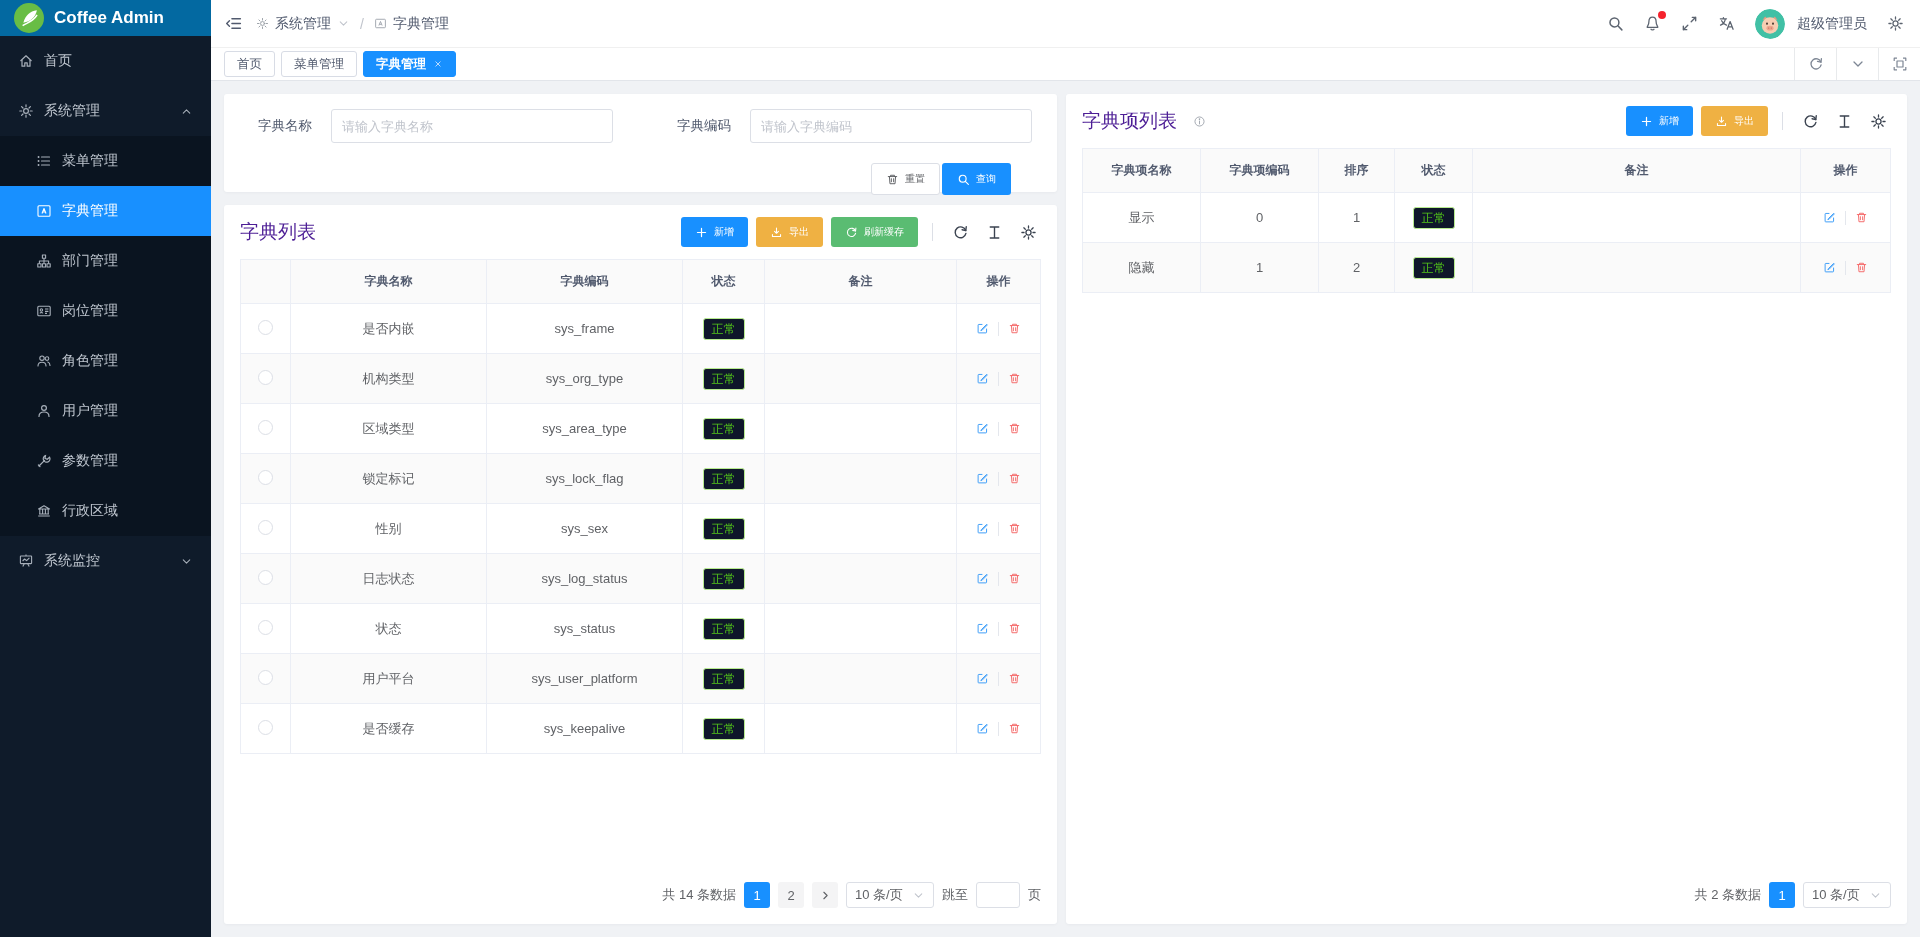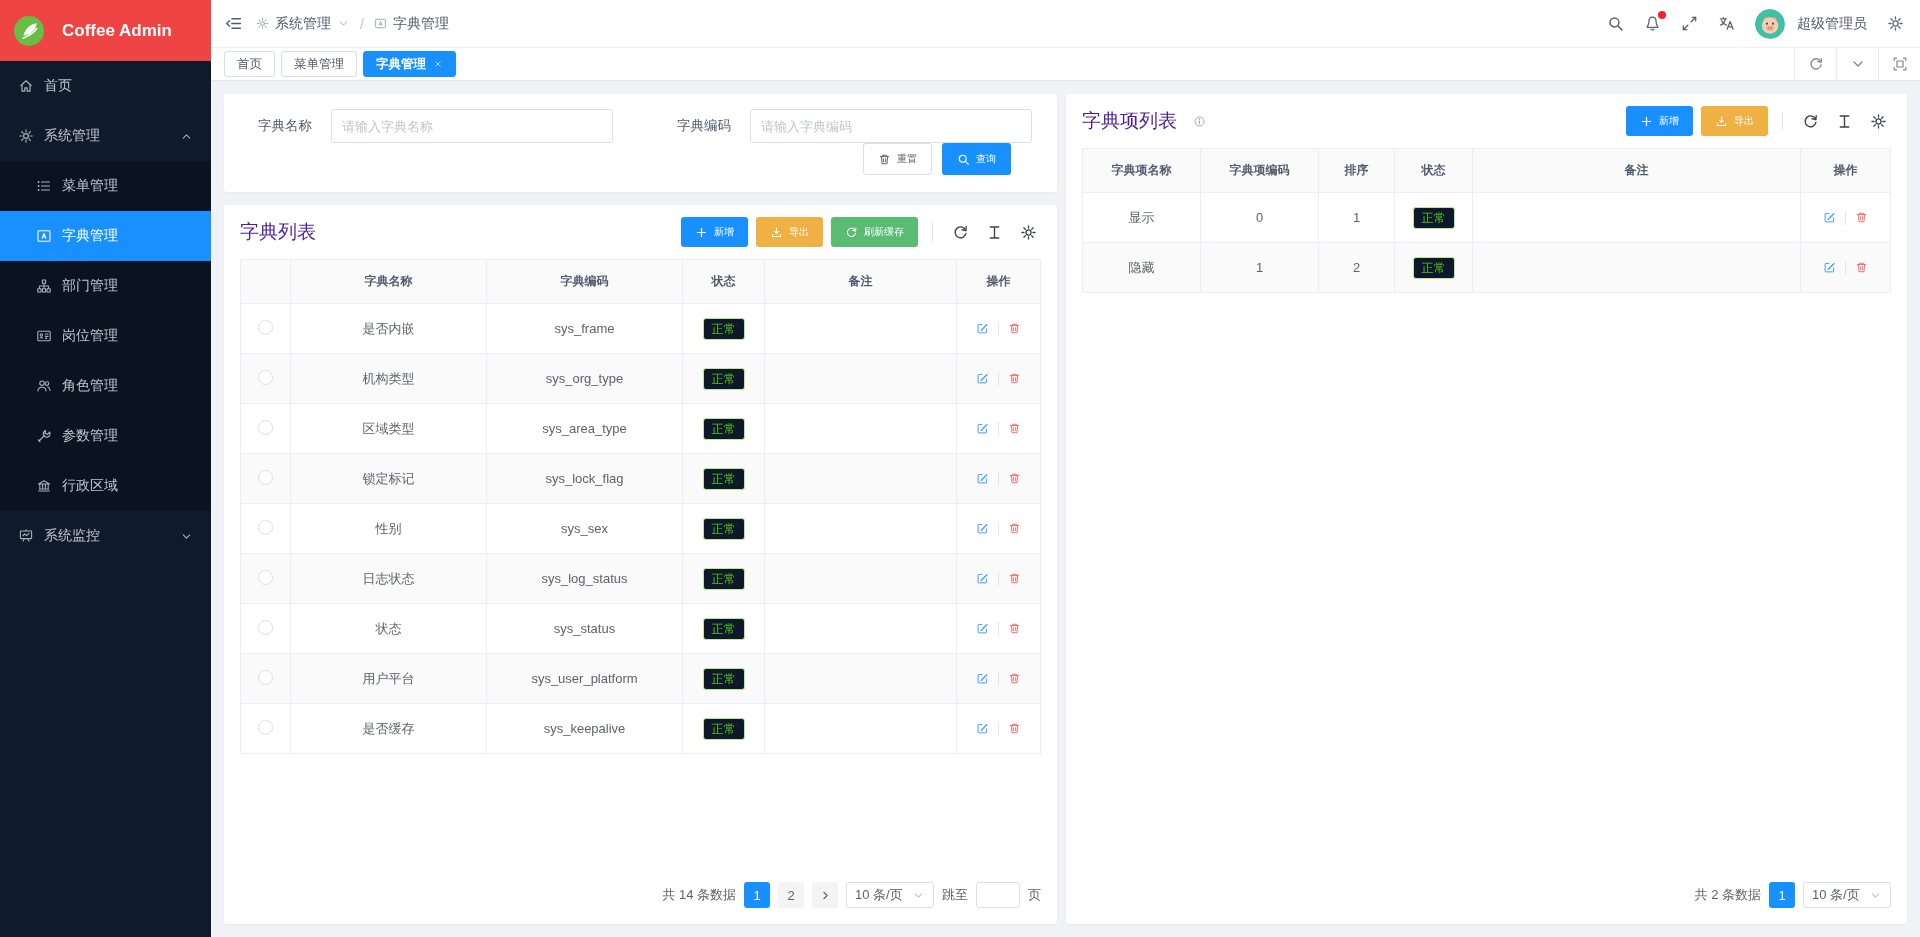--- a/index.html
+++ b/index.html
@@ -7,21 +7,21 @@
   body { font-family:"Liberation Sans","DejaVu Sans",sans-serif; font-size:14px; color:#515a6e; background:#f0f2f5; }
 
   .app { display:flex; width:100%; height:100%; }
 
   
   svg.ic { width:16px; height:16px; flex:none; }
   svg.ic-sm { width:13px; height:13px; }
 
   
   .sidebar { width:211px; height:100%; background:#0f1b2a; flex:none; display:flex; flex-direction:column; }
-  .logo { height:61px; background:#ef4444; display:flex; align-items:center; gap:18px; padding:0 14px; color:#fff; font-weight:bold; font-size:17px; flex:none; }
+  .logo { height:36px; background:#0369a1; display:flex; align-items:center; gap:10px; padding:0 14px; color:#fff; font-weight:bold; font-size:17px; flex:none; }
   .logo svg { width:30px; height:30px; }
   .menu { flex:1; overflow:hidden; }
   .menu-item { height:50px; display:flex; align-items:center; gap:10px; padding:0 18px; color:#bfc6cf; font-size:14px; cursor:pointer; }
   .menu-item .chev { margin-left:auto; color:#9aa3ad; }
   .submenu { background:#0a1420; }
   .submenu .menu-item { padding-left:36px; }
   .menu-item.active { background:#1890ff; color:#fff; }
   .menu-item.active .ic { color:#fff; }
   .menu-item .ic { color:#a8b0ba; }
 
@@ -54,21 +54,21 @@
   .card { background:#fff; border-radius:3px; box-shadow:0 1px 3px rgba(0,21,41,.04); }
 
   
   .search-card { height:98px; padding:15px 16px; flex:none; }
   .form-row { display:flex; align-items:center; }
   .field { display:flex; align-items:center; }
   .field + .field { margin-left:46px; }
   .field label { width:72px; text-align:right; margin-right:10px; font-size:13.5px; color:#515a6e; white-space:nowrap; }
   .field input { width:282px; height:34px; border:1px solid #dcdfe6; border-radius:3px; padding:0 10px; font-size:13px; color:#606266; outline:none; font-family:inherit;margin-left:9px; }
   .field input::placeholder { color:#c0c4cc; }
-  .btn-row { display:flex; justify-content:flex-end; gap:10px; margin-top:0; padding-right:30px; }
+  .btn-row { display:flex; justify-content:flex-end; gap:2px; margin-top:20px; padding-right:30px; }
 
   .btn { height:32px; border-radius:3px; font-size:10px; display:inline-flex; align-items:center; gap:6px; padding:0 14px; border:1px solid transparent; cursor:pointer; font-family:inherit; }
   .btn-plain { background:#fff; border-color:#dcdfe6; color:#606266; }
   .btn-primary { background:#1890ff; color:#fff; }
   .btn-warning { background:#efb143; color:#fff; }
   .btn-success { background:#5abc72; color:#fff; }
   .btn.sm { height:30px; padding:0 13px; }
 
   
   .list-card { flex:1; display:flex; flex-direction:column; min-height:0; width:100%; }
@@ -334,20 +334,26 @@
           <span>岗位管理</span>
         </div>
         <div class="menu-item">
           <svg class="ic">
               <use href="#i-roles"></use>
             </svg>
           <span>角色管理</span>
         </div>
         <div class="menu-item">
           <svg class="ic">
+              <use href="#i-user"></use>
+            </svg>
+          <span>用户管理</span>
+        </div>
+        <div class="menu-item">
+          <svg class="ic">
               <use href="#i-wrench"></use>
             </svg>
           <span>参数管理</span>
         </div>
         <div class="menu-item">
           <svg class="ic">
               <use href="#i-bank"></use>
             </svg>
           <span>行政区域</span>
         </div>

